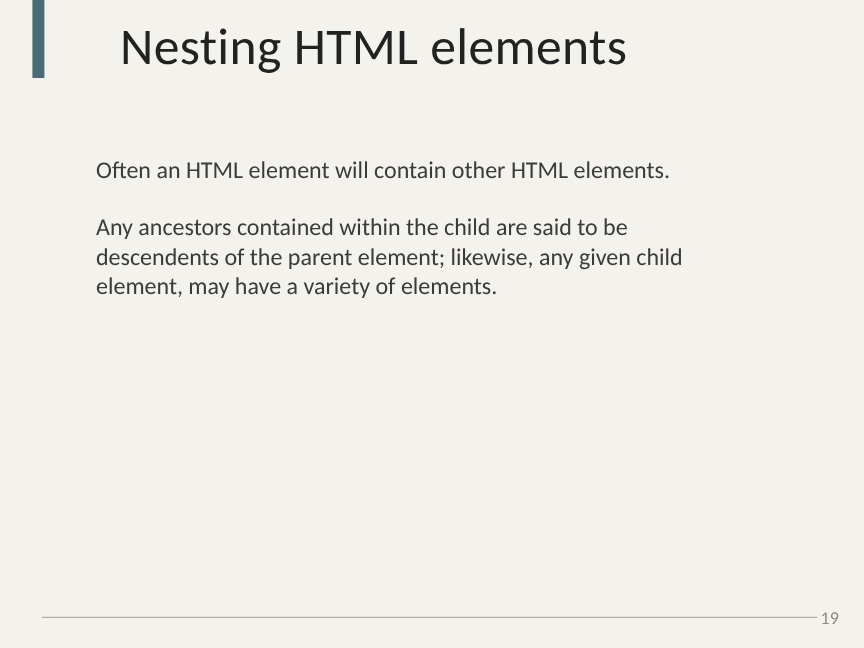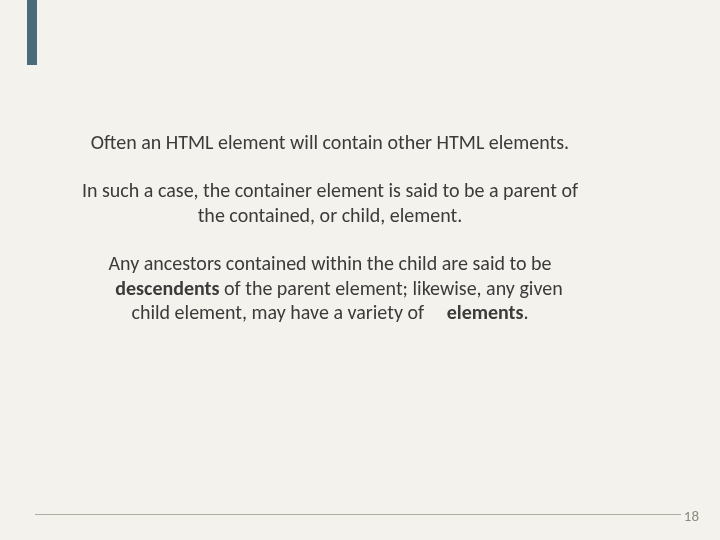--- a/index.html
+++ b/index.html
@@ -38,25 +38,23 @@
     position: absolute;
     top: 130px;
     left: 80px;
     width: 500px;
     font-size: 20px;
     line-height: 1.22;
     color: #3b3b3b;
   }
   .body p {
     margin: 0 0 24px 0;
-    text-align: center;
   }
   .bold {
-    font-weight: 700;
-    margin-left: 18px;
+    font-weight: 400;
   }
   .footer-rule {
     position: absolute;
     left: 35px;
     right: 35px;
     bottom: 25px;
     height: 0;
     border-top: 1px solid #b0aca0;
   }
   .page-num {
@@ -69,25 +67,25 @@
     padding: 0 3px;
   }
 </style>
 </head>
 <body>
 
 <div class="slide">
 
   <div class="accent-bar"></div>
 
+  <div class="title">Nesting HTML elements</div>
 
   <div class="body">
     <p>Often an HTML element will contain other HTML elements.</p>
-    <p>In such a case, the container element is said to be a parent of the contained, or child, element.</p>
     <p>
       <span>Any ancestors contained within the child are said to be </span><span class="bold">descendents</span><span> of the parent element; likewise, any given child element, may have a variety of </span><span class="bold">elements</span><span>.</span>
     </p>
   </div>
 
   <div class="footer-rule"></div>
-  <div class="page-num">18</div>
+  <div class="page-num">19</div>
 
 </div>
 
 </body></html>

